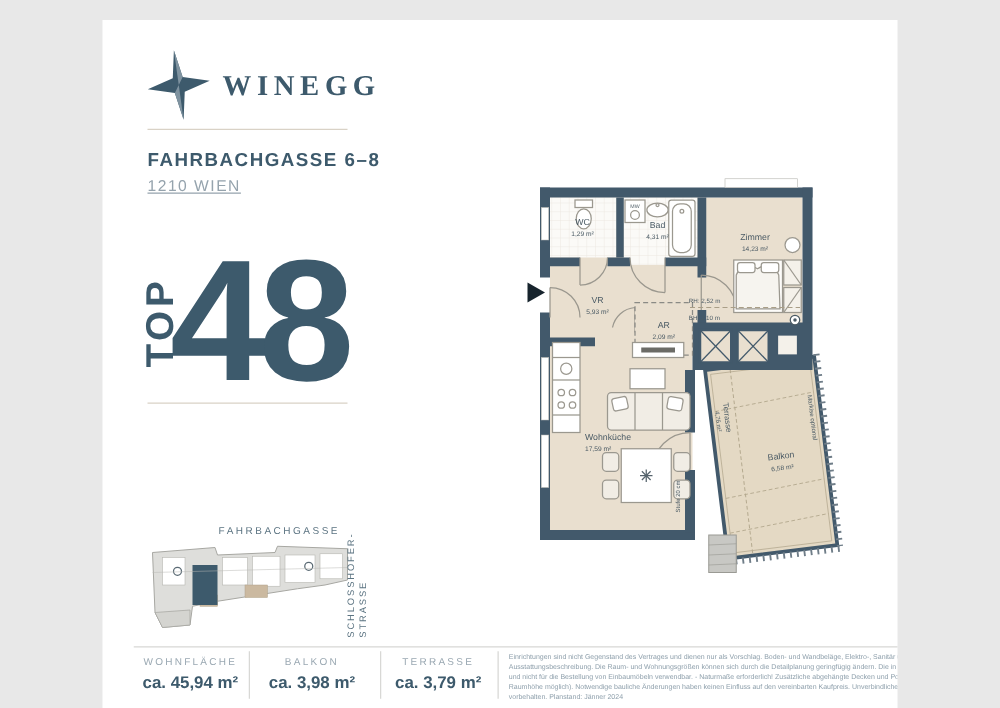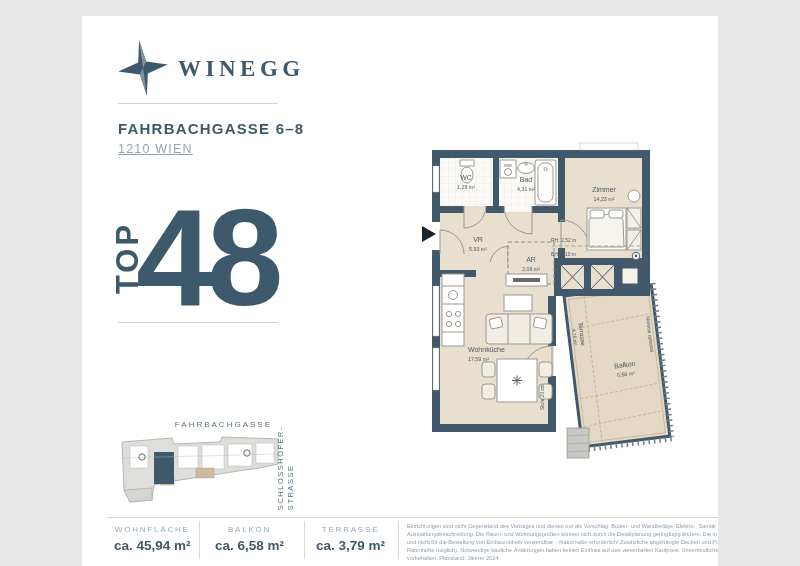--- a/index.html
+++ b/index.html
@@ -276,21 +276,21 @@
   <div class="abs hairline-v" style="left:117px;top:505px;height:38px;"></div>
   <div class="abs hairline-v" style="left:222px;top:505px;height:38px;"></div>
   <div class="abs hairline-v" style="left:316px;top:505px;height:38px;"></div>
 
   <div class="abs" style="left:32px;top:509px;">
     <div class="stat-label">WOHNFLÄCHE</div>
     <div class="stat-value">ca. 45,94 m²</div>
   </div>
   <div class="abs" style="left:133px;top:509px;">
     <div class="stat-label">BALKON</div>
-    <div class="stat-value">ca. 6,58 m²</div>
+    <div class="stat-value">ca. 3,98 m²</div>
   </div>
   <div class="abs" style="left:234px;top:509px;">
     <div class="stat-label">TERRASSE</div>
     <div class="stat-value">ca. 3,79 m²</div>
   </div>
 
   <div class="abs disclaimer" style="left:325px;top:506px;width:462px;">Einrichtungen sind nicht Gegenstand des Vertrages und dienen nur als Vorschlag. Boden- und Wandbeläge, Elektro-, Sanitär und sonstige Ausstattung laut gültiger Bau- und Ausstattungsbeschreibung. Die Raum- und Wohnungsgrößen können sich durch die Detailplanung geringfügig ändern. Die in den Plänen vorhandenen Abmessungen sind Rohbaumaße und nicht für die Bestellung von Einbaumöbeln verwendbar. - Naturmaße erforderlich! Zusätzliche abgehängte Decken und Poterien nach Erfordernis (Weitere Abminderung der Raumhöhe möglich). Notwendige bauliche Änderungen haben keinen Einfluss auf den vereinbarten Kaufpreis. Unverbindliche Plankopie, Druckfehler, Irrtum oder Änderungen vorbehalten. Planstand: Jänner 2024</div>
 
 </div>
 

